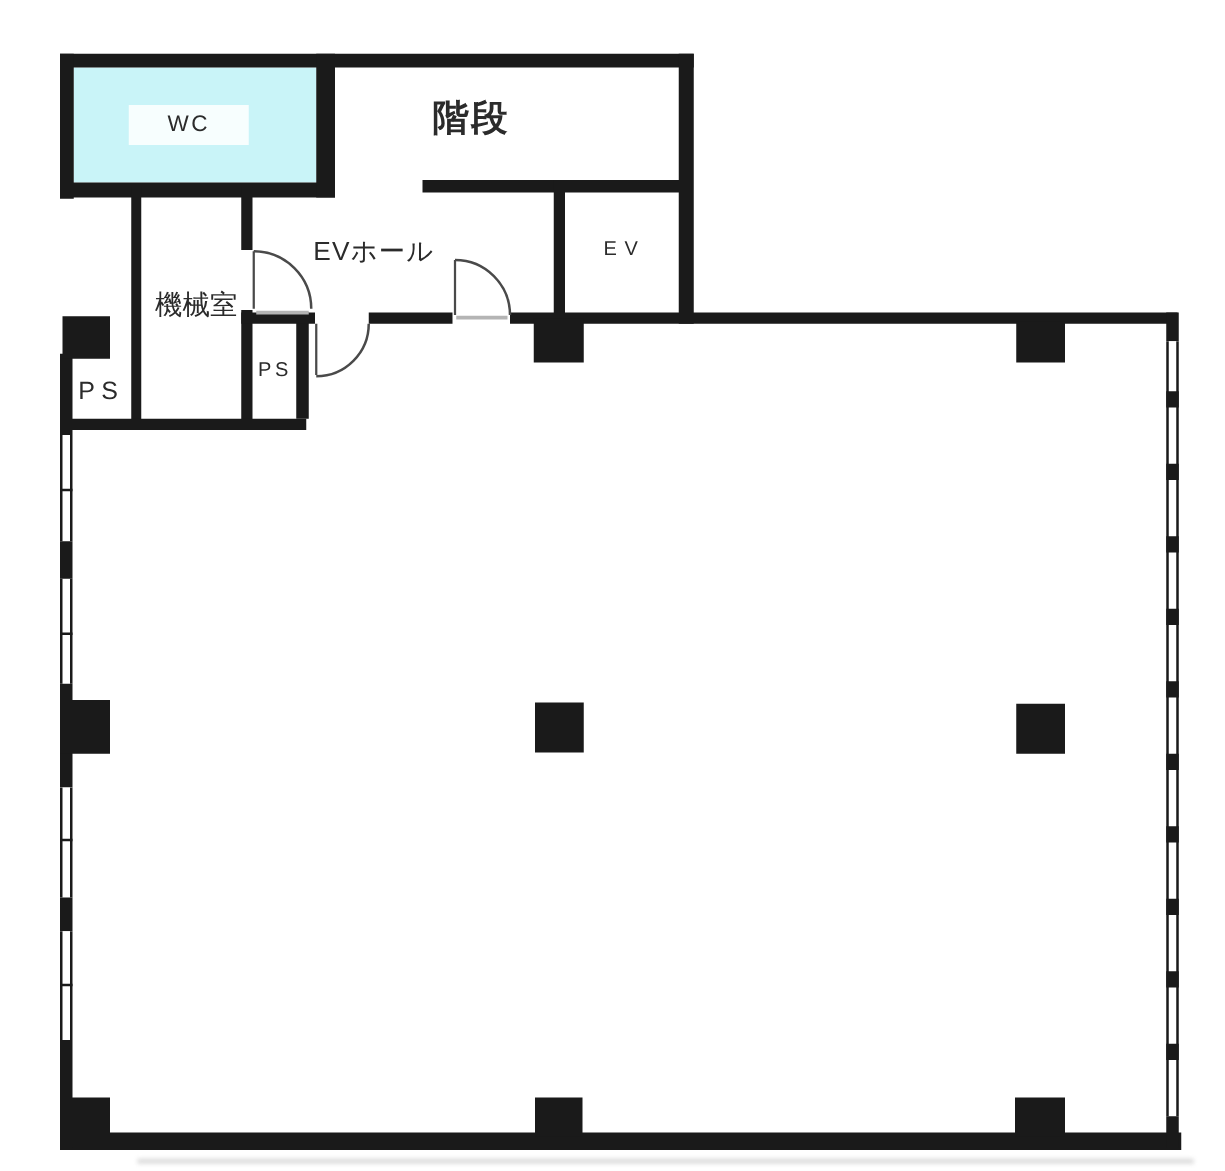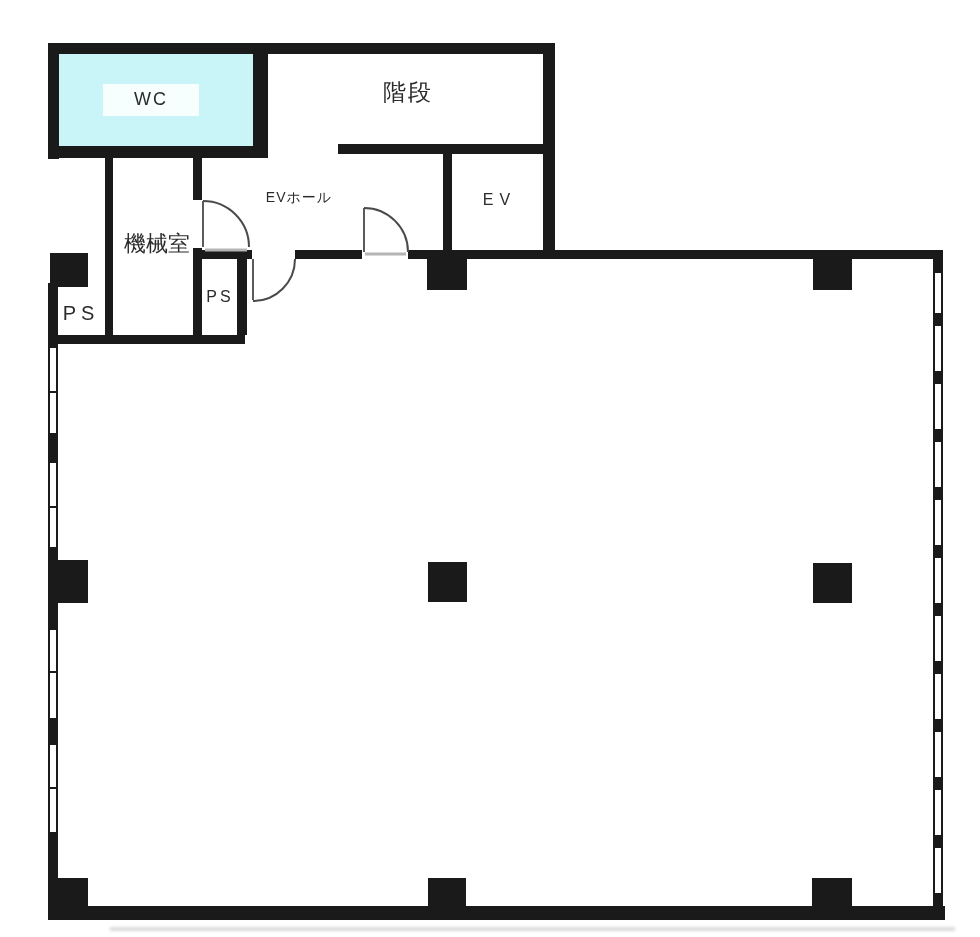--- a/index.html
+++ b/index.html
@@ -93,21 +93,21 @@
 
     <line class="door-threshold" x1="365" y1="254" x2="406" y2="254"></line>
     <line class="door-leaf" x1="364" y1="208" x2="364" y2="252"></line>
     <path class="door-arc" d="M 364,208 A 44,44 0 0 1 408,252"></path>
 
     <line class="door-leaf" x1="253" y1="259" x2="253" y2="300"></line>
     <path class="door-arc" d="M 295,259 A 42,42 0 0 1 253,301"></path>
   </svg>
 
   <span class="lbl" style="left:103px;top:84px;width:96px;font-size:18px;letter-spacing:2px;background:rgba(255,255,255,.85);padding:6px 0;">WC</span>
-  <span class="lbl" style="left:358px;top:80px;width:100px;font-size:23px;letter-spacing:2px;">階段</span>
-  <span class="lbl" style="left:224px;top:190px;width:150px;font-size:14px;letter-spacing:1px;">EVホール</span>
+  <span class="lbl" style="left:327px;top:80px;width:100px;font-size:29px;letter-spacing:2px;font-weight:bold;">階段</span>
+  <span class="lbl" style="left:224px;top:190px;width:150px;font-size:21px;letter-spacing:1px;">EVホール</span>
   <span class="lbl" style="left:462px;top:191px;width:75px;font-size:16px;letter-spacing:6px;">EV</span>
   <span class="lbl" style="left:118px;top:232px;width:78px;font-size:22px;">機械室</span>
   <span class="lbl" style="left:52px;top:302px;width:58px;font-size:20px;letter-spacing:5px;">PS</span>
   <span class="lbl" style="left:197px;top:288px;width:46px;font-size:16px;letter-spacing:3px;">PS</span>
 
   <div class="artifact" style="left:110px;top:927px;width:845px;height:4px;background:#9a9a9a;"></div>
 </div>
 
 </body></html>

